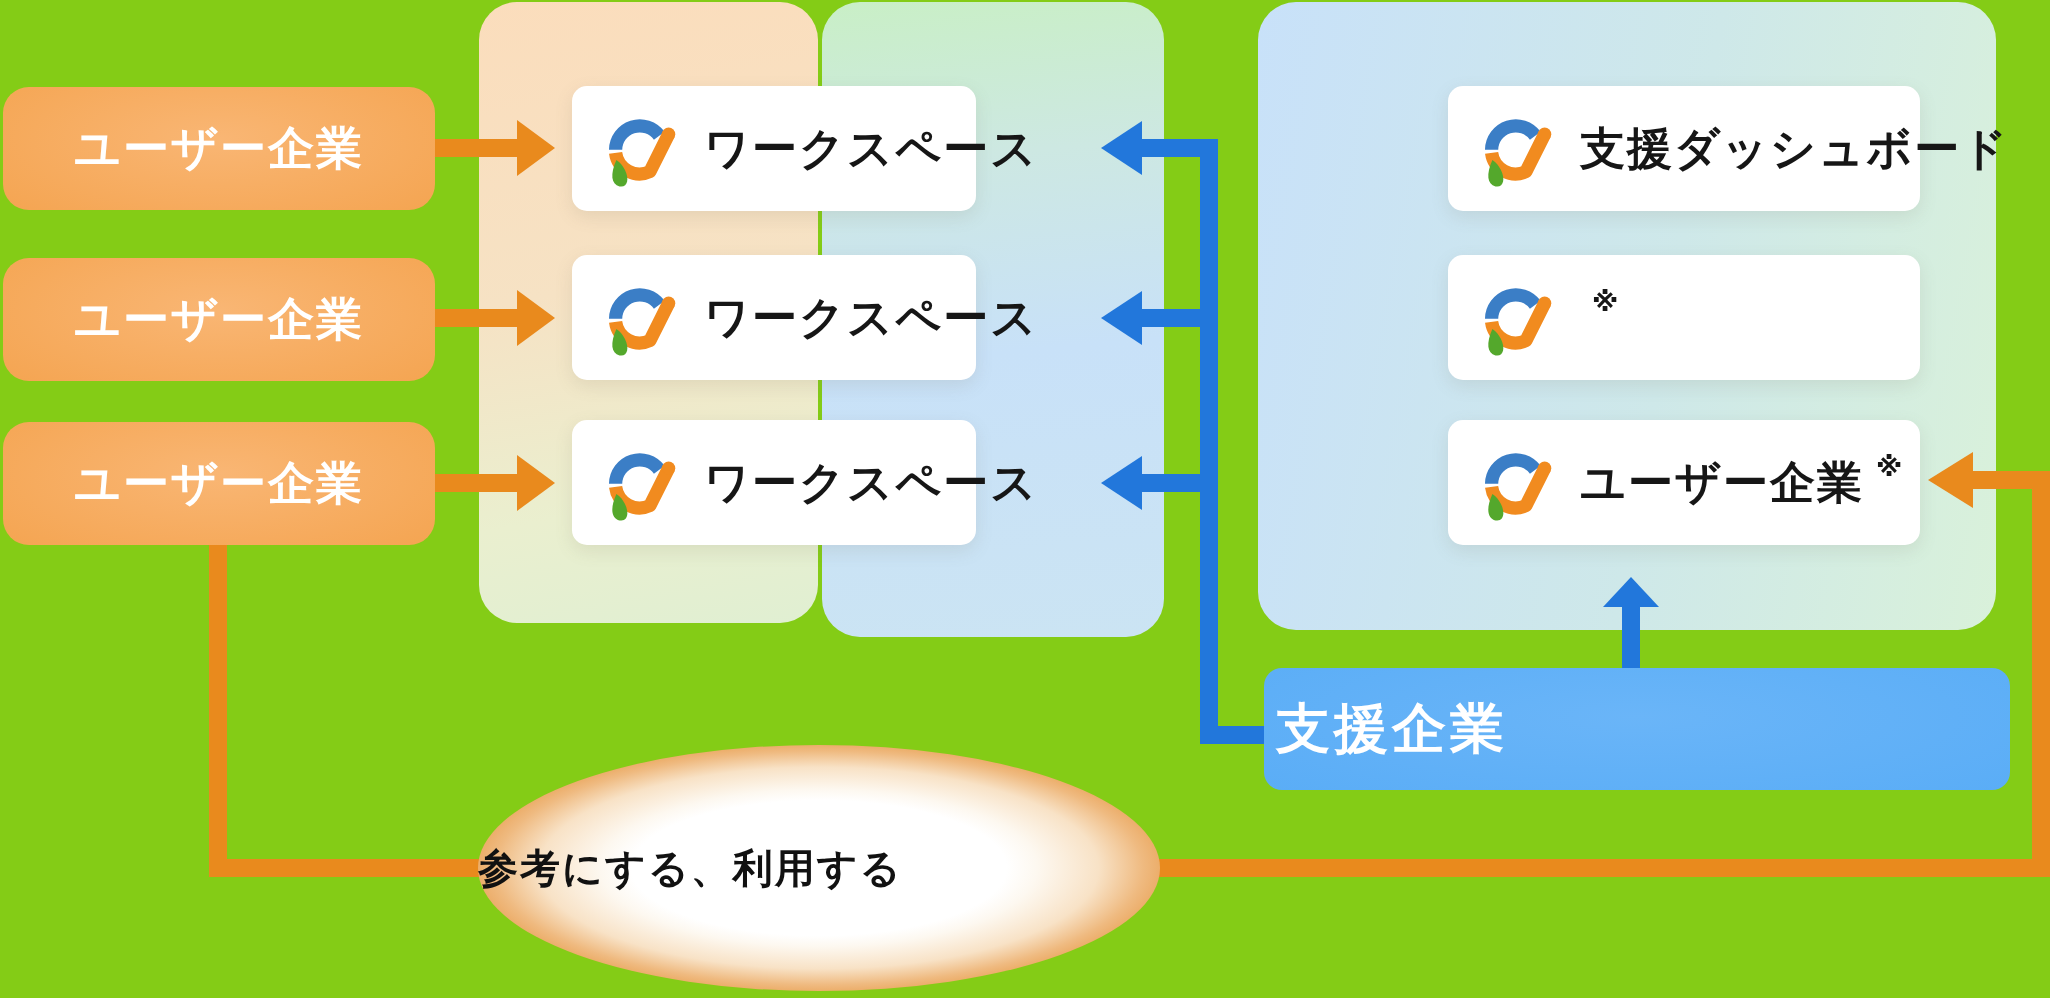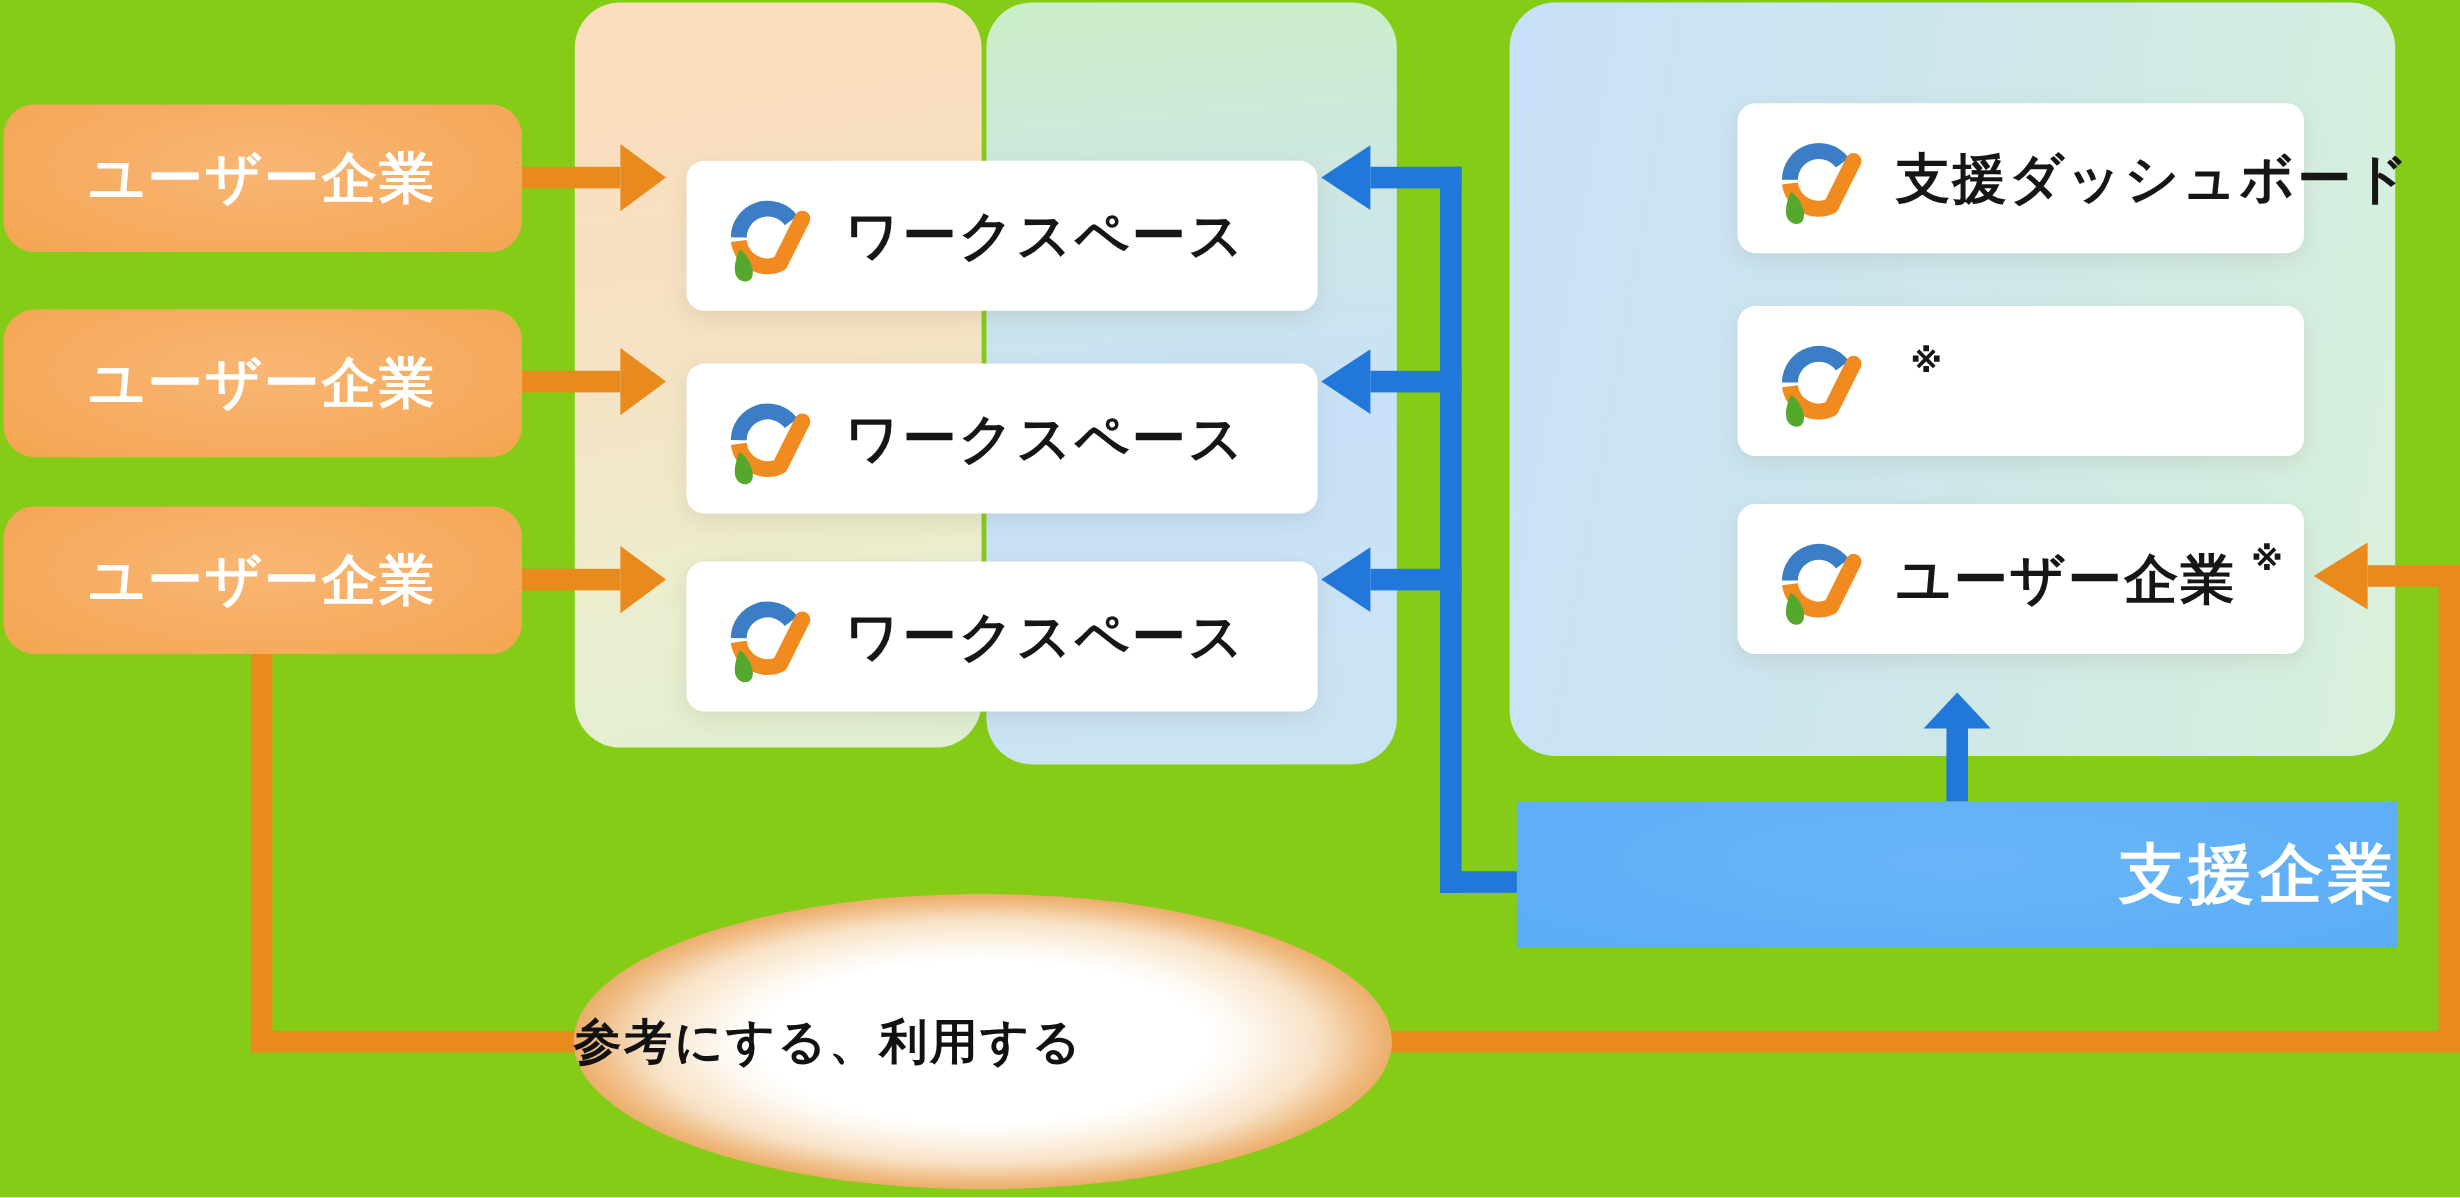--- a/index.html
+++ b/index.html
@@ -29,30 +29,30 @@
     background:radial-gradient(120% 150% at 50% 42%,#f9b674 0%,#f4a34e 62%,#ef9440 100%);
     display:flex;align-items:center;justify-content:center;
   }
   .user-box.r1{top:87px;}  .user-box.r2{top:258px;}  .user-box.r3{top:422px;}
   .user-box .lbl{color:#ffffff;font-size:46px;font-weight:700;letter-spacing:2px;}
   .card{
     position:absolute;height:125px;border-radius:15px;background:#ffffff;z-index:3;
     box-shadow:0 6px 18px rgba(120,110,90,.14);
     display:flex;align-items:center;padding-left:28px;box-sizing:border-box;
   }
-  .ws-card{left:572px;width:526px;margin-top:48px;}
+  .ws-card{left:572px;width:404px;}
   .sp-card{left:1420px;width:472px;margin-left:28px;}
   .card.c1{top:86px;} .card.c2{top:255px;} .card.c3{top:420px;}
   .card .logo{width:78px;height:78px;flex:0 0 auto;margin-right:26px;}
   .card .lbl{font-size:45px;font-weight:700;color:#161616;letter-spacing:2px;white-space:nowrap;}
   .card .note{font-size:27px;font-weight:700;color:#161616;margin-left:12px;transform:translateY(-16px);}
   .support-box{
-    position:absolute;left:1264px;top:668px;width:734px;height:122px;border-radius:2px;z-index:3;
+    position:absolute;left:1264px;top:668px;width:734px;height:122px;border-radius:18px;z-index:3;
     background:radial-gradient(140% 180% at 50% 40%,#6ab5f8 0%,#58acf6 55%,#4da2f3 100%);
-    display:flex;align-items:center;justify-content:flex-end;
+    display:flex;align-items:center;justify-content:flex-start;padding-left:12px;
   }
   .support-box .lbl{color:#ffffff;font-size:54px;font-weight:700;letter-spacing:4px;}
   
   .loop-ellipse{
     position:absolute;left:478px;top:745px;width:682px;height:246px;border-radius:50%;z-index:4;
     background:radial-gradient(closest-side,#ffffff 0%,#ffffff 55%,#fdf8f0 64%,#f8e2c6 82%,#efba80 95%,#ecae6b 100%);
     display:flex;align-items:center;
   }
   .loop-ellipse .lbl{font-size:40px;font-weight:700;color:#111111;letter-spacing:2px;}
   .defs-hidden{position:absolute;width:0;height:0;overflow:hidden;}

